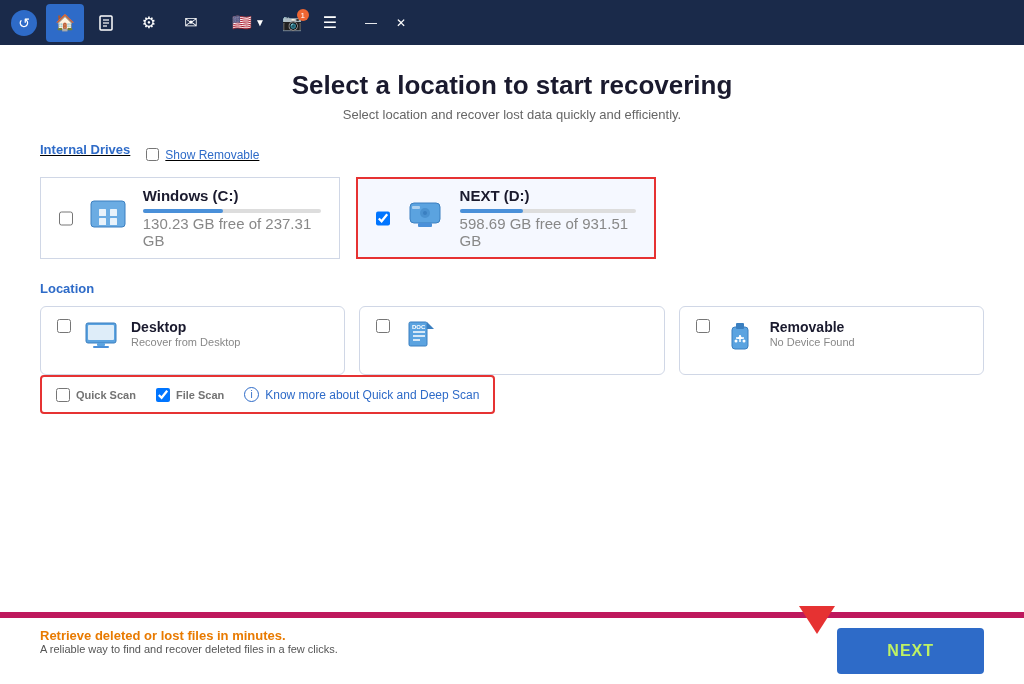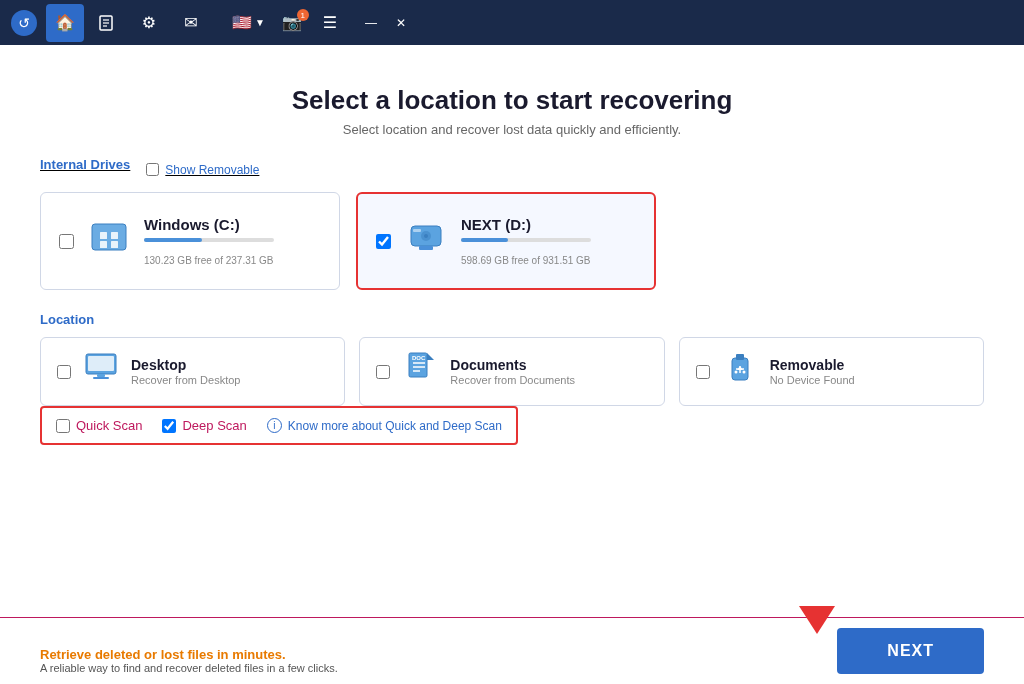--- a/index.html
+++ b/index.html
@@ -127,21 +127,21 @@
       flex: 1;
       background: white;
       display: flex;
       flex-direction: column;
       overflow: hidden;
     }
 
     
     .header-section {
       text-align: center;
-      padding: 40px 20px 20px;
+      padding: 25px 20px 20px;
     }
     .main-title {
       font-size: 26px;
       font-weight: 700;
       color: #1a1a2e;
       margin-bottom: 6px;
     }
     .main-subtitle {
       font-size: 13px;
       color: #666;
@@ -183,22 +183,22 @@
       height: 13px;
     }
 
     .drives-row {
       display: flex;
       gap: 16px;
       margin-bottom: 22px;
     }
     .drive-card {
       border: 1.5px solid #d0d7e6;
-      border-radius: 6px;
-      padding: 22px 18px;
+      border-radius: 0;
+      padding: 8px 18px;
       display: flex;
       align-items: center;
       gap: 14px;
       cursor: pointer;
       background: white;
       flex: 1;
       max-width: 300px;
     }
     .drive-card.selected {
       border: 2.5px solid #e63232;
@@ -211,23 +211,23 @@
     .drive-icon {
       font-size: 32px;
       color: #4a90d9;
     }
     .drive-info .drive-name {
       font-size: 15px;
       font-weight: 600;
       color: #1a1a2e;
     }
     .drive-info .drive-space {
-      font-size: 10px;
+      font-size: 15px;
       color: #888;
-      margin-top: 13px;
+      margin-top: 2px;
     }
     .drive-bar-container {
       width: 100%;
       height: 4px;
       background: #ddd;
       border-radius: 2px;
       margin-top: 5px;
     }
     .drive-bar {
       height: 100%;
@@ -240,21 +240,21 @@
     }
     .location-cards {
       display: flex;
       gap: 14px;
     }
     .location-card {
       border: 1.5px solid #d0d7e6;
       border-radius: 6px;
       padding: 12px 16px;
       display: flex;
-      align-items: center;
+      align-items: flex-start;
       gap: 12px;
       cursor: pointer;
       background: white;
       flex: 1;
     }
     .location-card-checkbox {
       width: 14px;
       height: 14px;
     }
     .location-icon {
@@ -286,23 +286,23 @@
       display: flex;
       align-items: center;
       gap: 6px;
       cursor: pointer;
     }
     .scan-option input[type="checkbox"] {
       width: 14px;
       height: 14px;
     }
     .scan-option-label {
-      font-size: 13px;
-      color: #be185d;
-      font-weight: 400;
+      font-size: 11px;
+      color: #737373;
+      font-weight: 700;
     }
     .scan-info {
       display: flex;
       align-items: center;
       gap: 6px;
       font-size: 12px;
       color: #2e6bc8;
       cursor: pointer;
     }
     .info-icon {
@@ -313,44 +313,44 @@
       display: flex;
       align-items: center;
       justify-content: center;
       font-size: 10px;
       color: #2e6bc8;
     }
 
     
     .footer-bar {
       background: white;
-      border-top: 1px solid #be185d;
+      border-top: 6px solid #be185d;
       padding: 10px 40px;
       display: flex;
-      align-items: flex-end;
+      align-items: flex-start;
       justify-content: space-between;
       flex-shrink: 0;
     }
     .footer-text-block .footer-headline {
       font-size: 13px;
       font-weight: 700;
       color: #e87a00;
     }
     .footer-text-block .footer-subtext {
       font-size: 11px;
       color: #555;
     }
     .footer-right {
       display: flex;
       align-items: center;
       gap: 20px;
     }
     .next-btn {
       background: #2e6bc8;
-      color: #ffffff;
+      color: #bef264;
       border: none;
       border-radius: 4px;
       padding: 14px 50px;
       font-size: 16px;
       font-weight: 700;
       cursor: pointer;
       letter-spacing: 1px;
     }
 
     
@@ -504,24 +504,20 @@
             <svg width="36" height="36" viewBox="0 0 36 36">
               <rect x="7" y="3" width="18" height="24" rx="1.5" fill="#5ba3e0"></rect>
               <polygon points="25,3 25,10 32,10" fill="#3a7fc0"></polygon>
               <rect x="7" y="3" width="18" height="24" rx="1.5" fill="none" stroke="#3a7fc0" stroke-width="1"></rect>
               <line x1="11" y1="13" x2="23" y2="13" stroke="white" stroke-width="1.5"></line>
               <line x1="11" y1="17" x2="23" y2="17" stroke="white" stroke-width="1.5"></line>
               <line x1="11" y1="21" x2="18" y2="21" stroke="white" stroke-width="1.5"></line>
               <text x="10" y="10" font-size="6" fill="white" font-weight="bold">DOC</text>
             </svg>
           </div>
-          <div class="location-info">
-            <div class="loc-name">Documents</div>
-            <div class="loc-sub">Recover from Documents</div>
-          </div>
         </div>
 
         <div class="location-card">
           <input type="checkbox" class="location-card-checkbox" style="">
           <div class="location-icon usb-icon">
             <svg width="36" height="36" viewBox="0 0 36 36">
 
               <rect x="10" y="8" width="16" height="22" rx="3" fill="#5ba3e0"></rect>
               <rect x="10" y="8" width="16" height="22" rx="3" fill="none" stroke="#3a7fc0" stroke-width="1"></rect>
 
@@ -543,21 +539,21 @@
       </div>
     </div>
 
     <div class="scan-options">
       <div class="scan-option">
         <input type="checkbox" style="">
         <span class="scan-option-label">Quick Scan</span>
       </div>
       <div class="scan-option">
         <input type="checkbox" checked="" style="">
-        <span class="scan-option-label">Deep Scan</span>
+        <span class="scan-option-label">File Scan</span>
       </div>
       <div class="scan-info">
         <div class="info-icon">i</div>
         <span>Know more about Quick and Deep Scan</span>
       </div>
     </div>
 
   </div>
 
   <div class="footer-bar">

